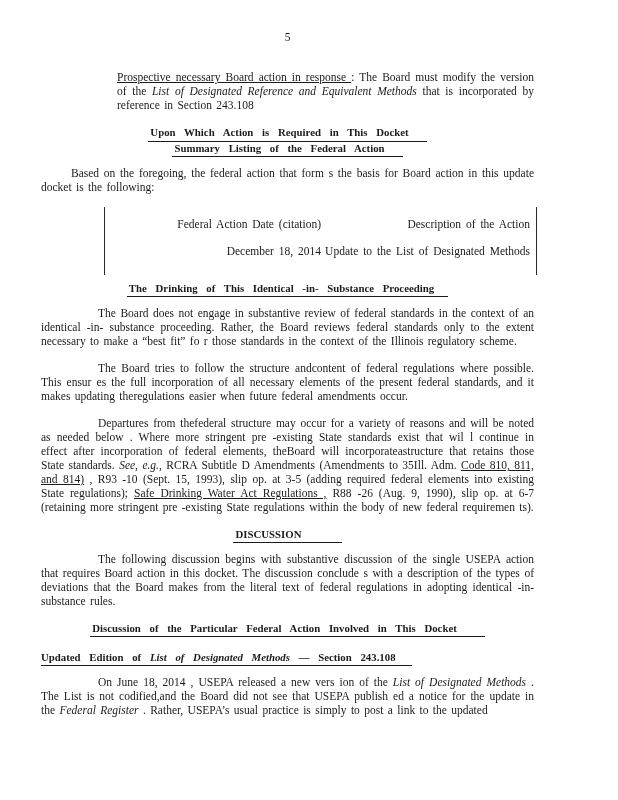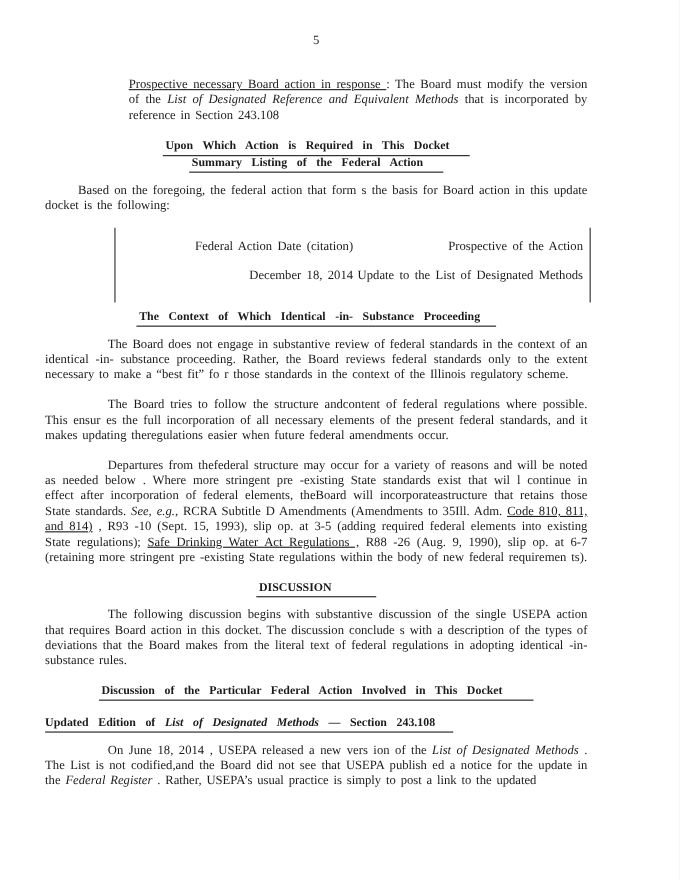--- a/index.html
+++ b/index.html
@@ -94,30 +94,30 @@
     <div class="heading two-line">
       <div><span class="hl">Upon Which Action is Required in This Docket</span></div>
       <div><span class="hl">Summary Listing of the Federal Action</span></div>
     </div>
 
     <p class="body indent-sm mb6">Based on the foregoing, the federal action that form s the basis for Board action in this update docket is the following:</p>
 
     <div class="fed-table">
       <div class="trow">
         <div class="tcell1">Federal Action Date (citation)</div>
-        <div class="tcell2">Prospective of the Action</div>
+        <div class="tcell2">Description of the Action</div>
       </div>
       <div class="trow">
         <div class="tcell1">December 18, 2014</div>
         <div class="tcell2">Update to the List of Designated Methods</div>
       </div>
     </div>
 
     <div class="heading">
-      <span class="hl">The Context of Which Identical -in- Substance Proceeding</span>
+      <span class="hl">The Drinking of This Identical -in- Substance Proceeding</span>
     </div>
 
     <p class="body indent">The Board does not engage in substantive review of federal standards in the context of an identical -in- substance proceeding.  Rather, the Board reviews federal standards only to the extent necessary to make a “best fit” fo r those standards in the context of the Illinois regulatory scheme.</p>
 
     <p class="body indent">The Board tries to follow the structure andcontent of federal regulations where possible. This ensur es the full incorporation of all necessary elements of the present federal standards, and it makes updating theregulations easier when future federal amendments occur.</p>
 
     <p class="body indent mb16"><span>Departures from thefederal structure may occur for a variety of reasons and will be noted as needed below . Where more stringent pre -existing State standards exist that wil l continue in effect after incorporation of federal elements, theBoard will incorporateastructure that retains those State standards. </span><span class="i">See, e.g.</span><span>, RCRA Subtitle D Amendments (Amendments to 35Ill. Adm. </span><span class="u">Code 810, 811, and 814)</span><span> , R93 -10 (Sept. 15, 1993), slip op. at 3-5 (adding required federal elements into existing State regulations); </span><span class="u">Safe Drinking Water Act Regulations ,</span><span> R88 -26 (Aug. 9, 1990), slip op. at 6-7 (retaining more stringent pre -existing State regulations within the body of new federal requiremen ts).</span></p>
 
     <div class="heading discussion-h">
       <span class="hl">DISCUSSION</span>

